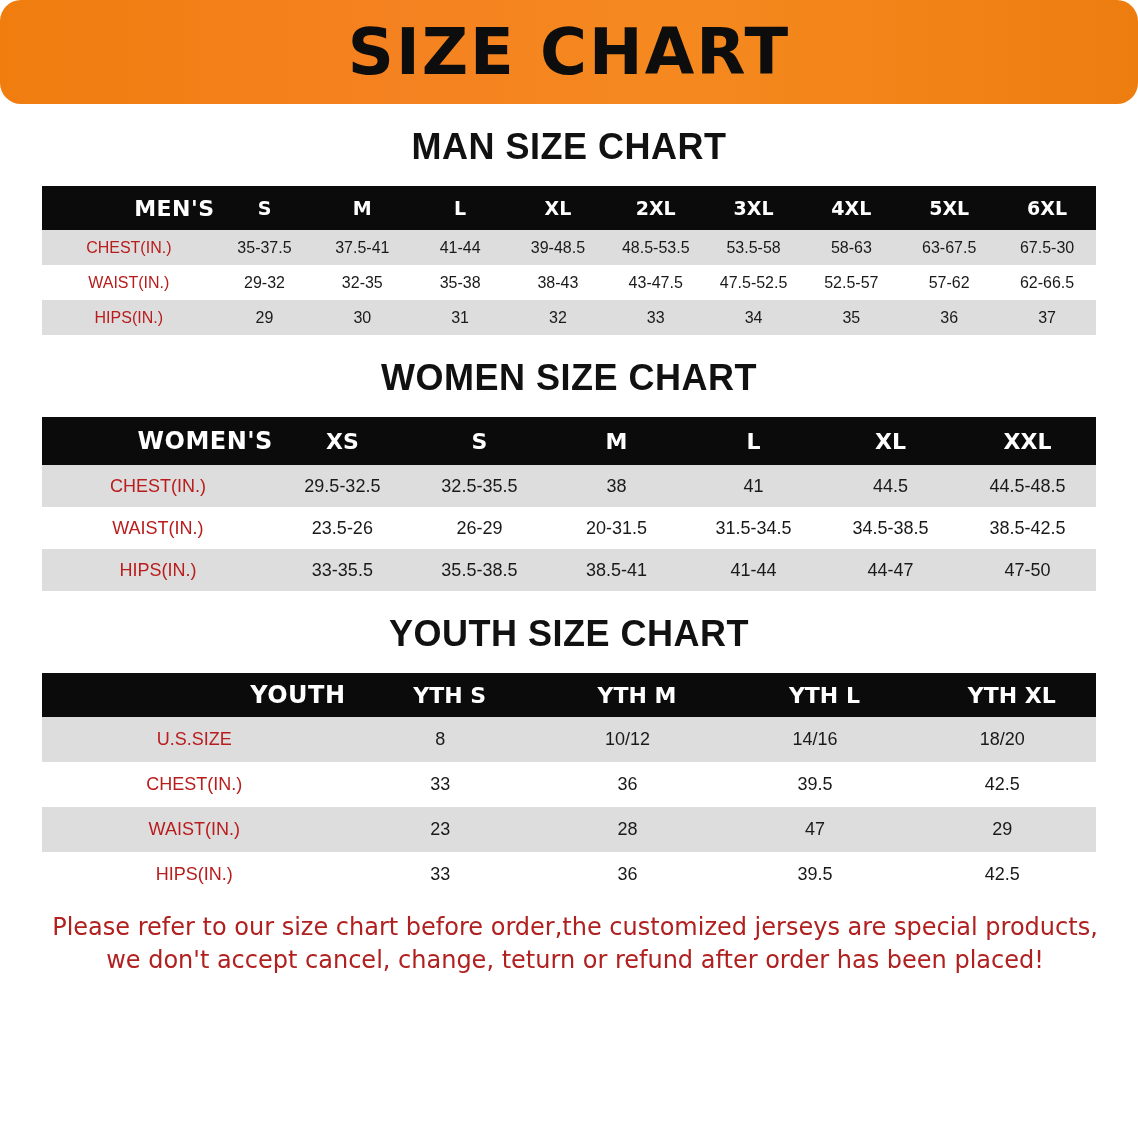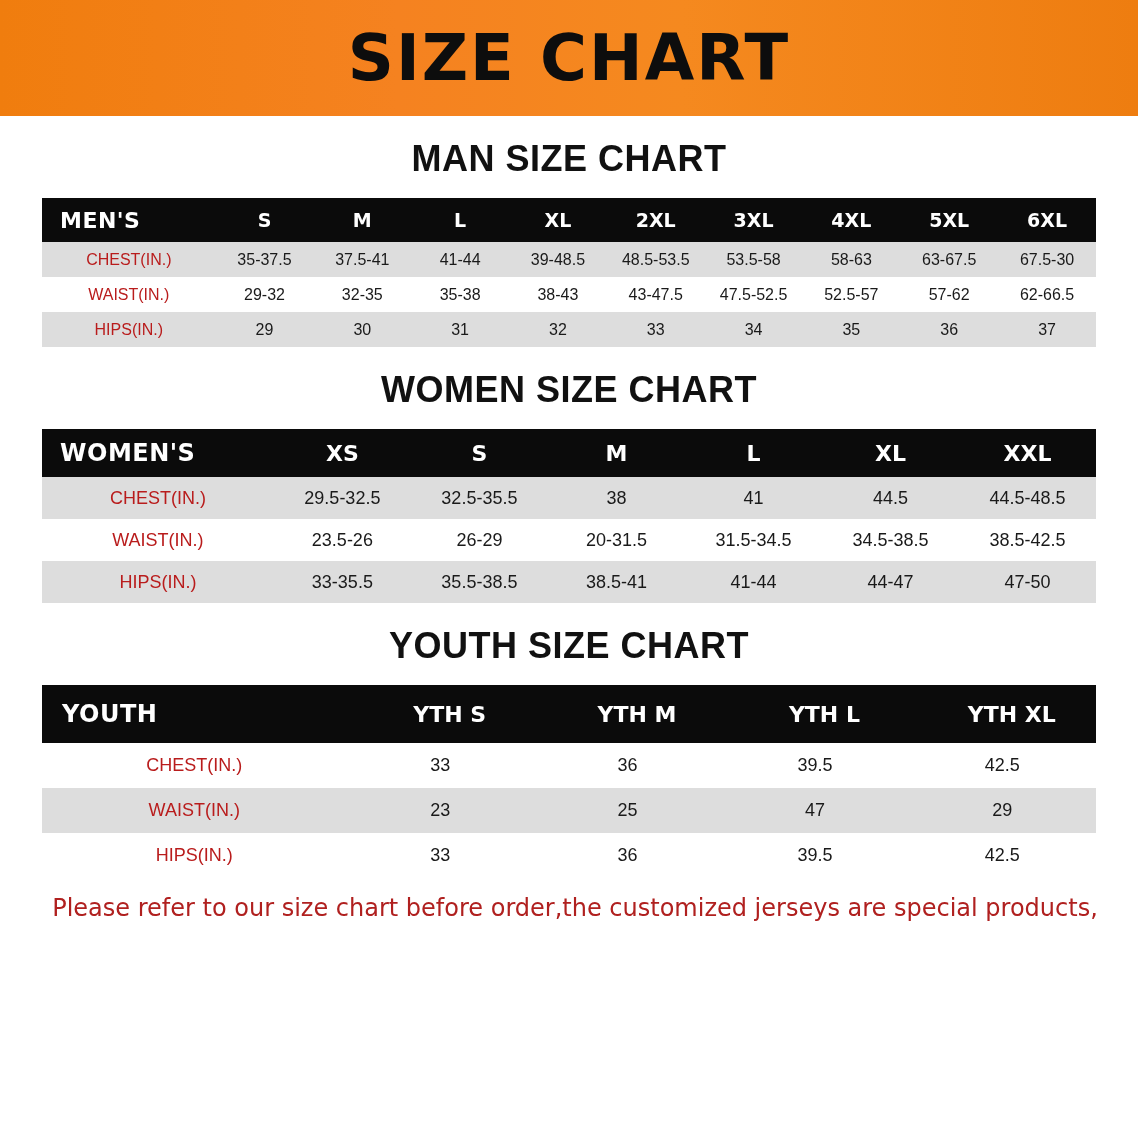--- a/index.html
+++ b/index.html
@@ -10,25 +10,26 @@
   body {
     width: 1138px;
     height: 1132px;
     font-family: "Liberation Sans", sans-serif;
     color: #000;
     overflow: hidden;
     position: relative;
   }
   .banner {
     width: 100%;
-    height: 116px;
+    height: 104px;
     background: linear-gradient(90deg, #f07d0e 0%, #f58220 35%, #f5891f 60%, #ee7d10 100%);
     display: flex;
     align-items: center;
     justify-content: center;
+    border-radius: 21px;
   }
   .banner-title {
     font-family: "DejaVu Sans", sans-serif;
     font-weight: 700;
     font-size: 64px;
     letter-spacing: 2px;
     color: #0d0d0d;
     line-height: 1;
     text-transform: uppercase;
   }
@@ -54,21 +55,21 @@
     color: #fff;
   }
   .hdr-row td {
     height: 46px;
     font-size: 20px;
     font-weight: 700;
     text-align: center;
     font-family: "DejaVu Sans", sans-serif;
   }
   .hdr-row td.first {
-    text-align: left;
+    text-align: right;
     padding-left: 18px;
     font-size: 23px;
     letter-spacing: 0.5px;
   }
   tbody td {
     height: 35px;
     font-size: 17px;
     text-align: center;
     color: #1a1a1a;
     font-family: "Liberation Sans", sans-serif;
@@ -85,21 +86,21 @@
   #men-table .hdr-row td { height: 44px; font-size: 19px; }
   #men-table .hdr-row td.first { font-size: 22px; }
   #men-table tbody td { height: 35px; font-size: 16px; }
 
   
   #women-table .hdr-row td { height: 48px; font-size: 22px; }
   #women-table .hdr-row td.first { font-size: 24px; }
   #women-table tbody td { height: 42px; font-size: 18px; }
 
   
-  #youth-table .hdr-row td { height: 58px; font-size: 22px; padding-left: 20px; }
+  #youth-table .hdr-row td { height: 44px; font-size: 22px; padding-left: 20px; }
   #youth-table .hdr-row td.first { font-size: 24px; }
   #youth-table tbody td { height: 45px; font-size: 18px; }
 
   .notice {
     margin: 14px 40px 0 52px;
     color: #b0201f;
     font-family: "DejaVu Sans", sans-serif;
     font-size: 24px;
     line-height: 1.38;
     text-align: center;
@@ -251,40 +252,48 @@
     <thead>
       <tr class="hdr-row">
         <td class="first">YOUTH</td>
         <td>YTH S</td>
         <td>YTH M</td>
         <td>YTH L</td>
         <td>YTH XL</td>
       </tr>
     </thead>
     <tbody>
+      <tr class="shade">
+        <td class="first">U.S.SIZE</td>
+        <td>8</td>
+        <td>10/12</td>
+        <td>14/16</td>
+        <td>18/20</td>
+      </tr>
       <tr class="plain">
         <td class="first">CHEST(IN.)</td>
         <td>33</td>
         <td>36</td>
         <td>39.5</td>
         <td>42.5</td>
       </tr>
       <tr class="shade">
         <td class="first">WAIST(IN.)</td>
         <td>23</td>
-        <td>25</td>
+        <td>28</td>
         <td>47</td>
         <td>29</td>
       </tr>
       <tr class="plain">
         <td class="first">HIPS(IN.)</td>
         <td>33</td>
         <td>36</td>
         <td>39.5</td>
         <td>42.5</td>
       </tr>
     </tbody>
   </table>
 </div>
 
 <div class="notice">
   <span>Please refer to our size chart before order,the customized jerseys are special products,</span>
+  <span>we don't accept cancel, change, teturn or refund after order has been placed!</span>
 </div>
 
 </body></html>

